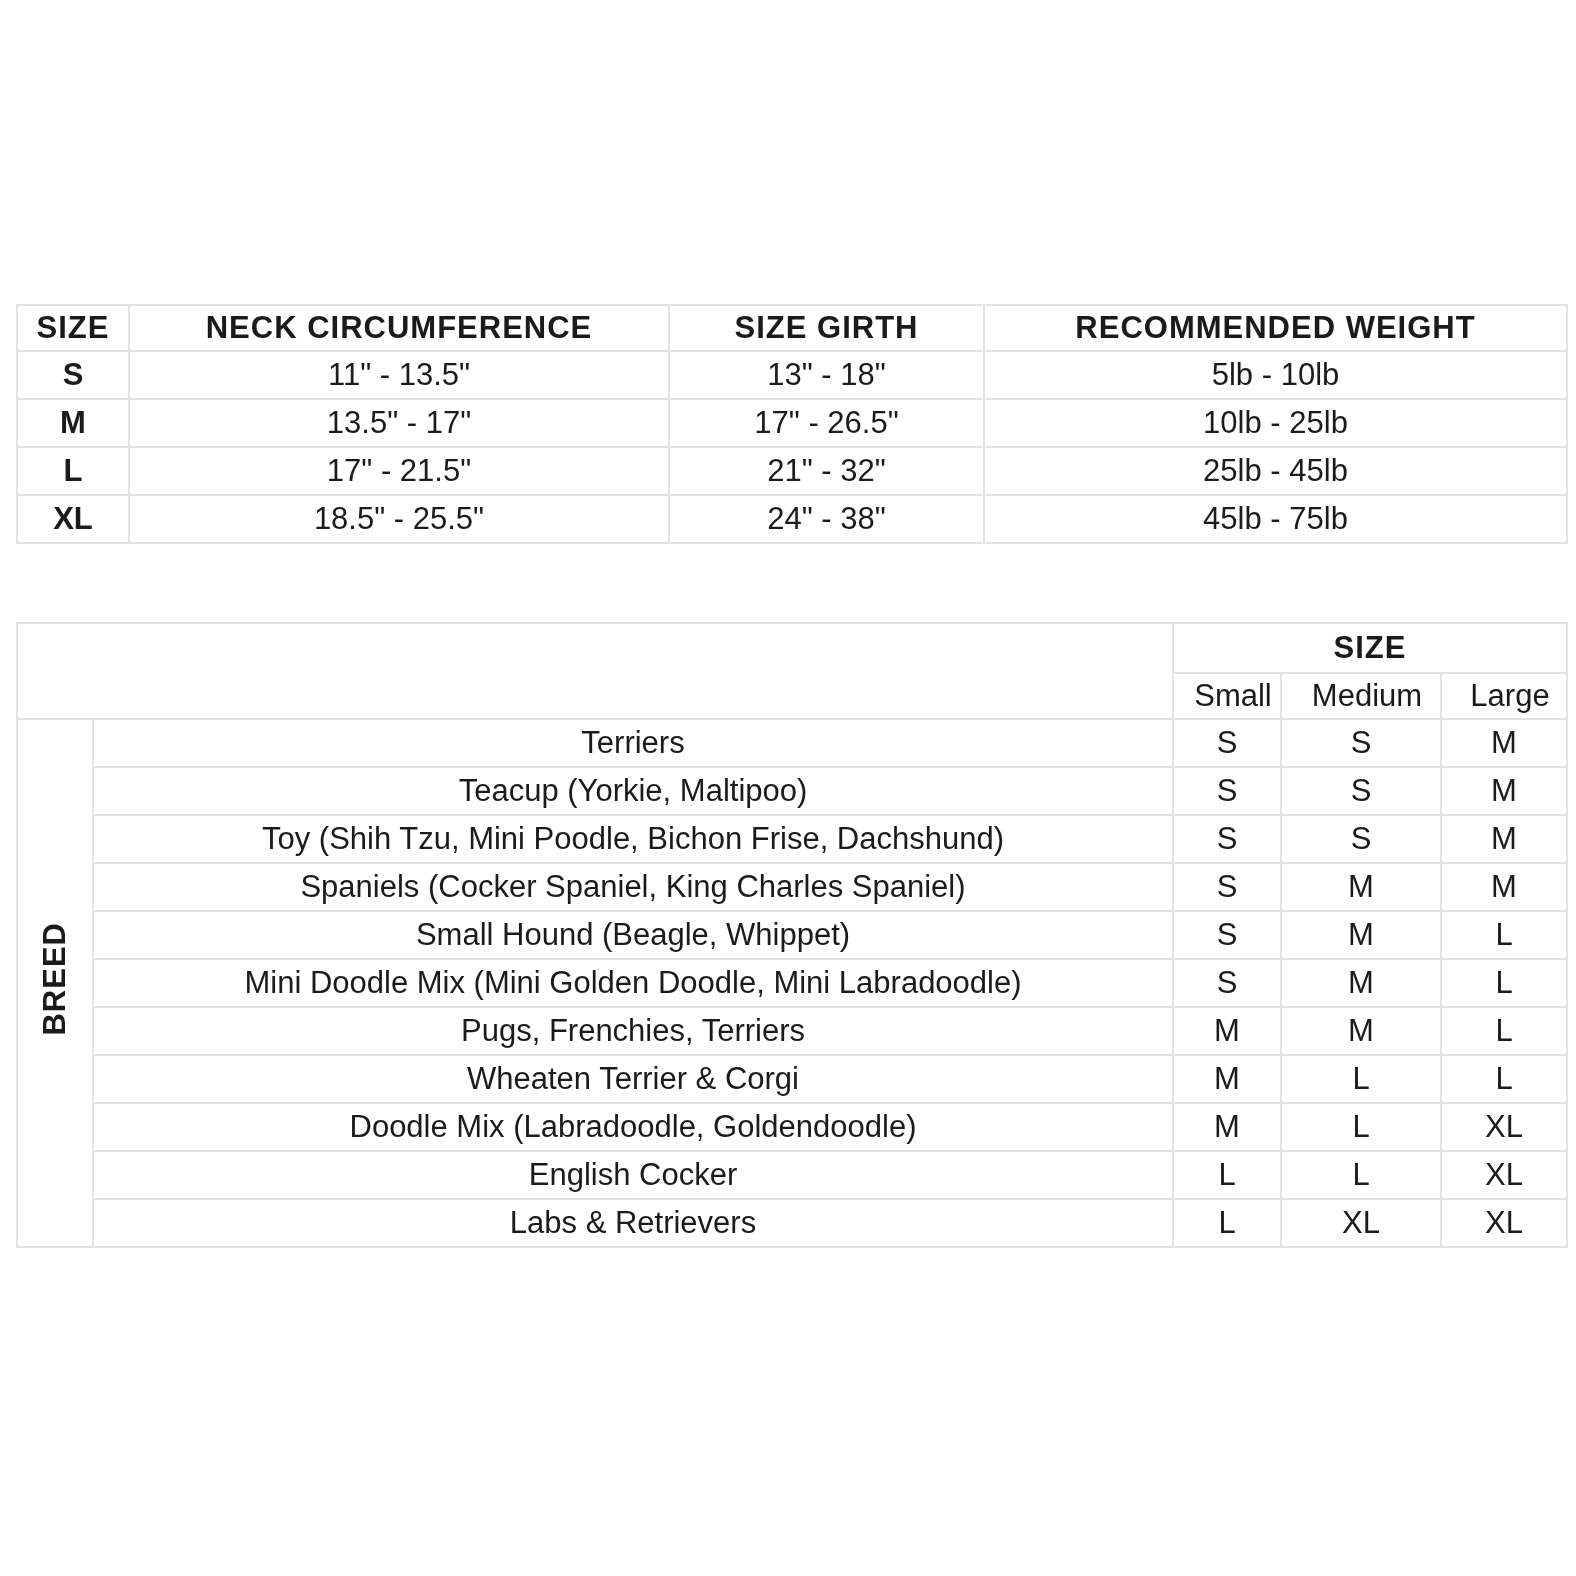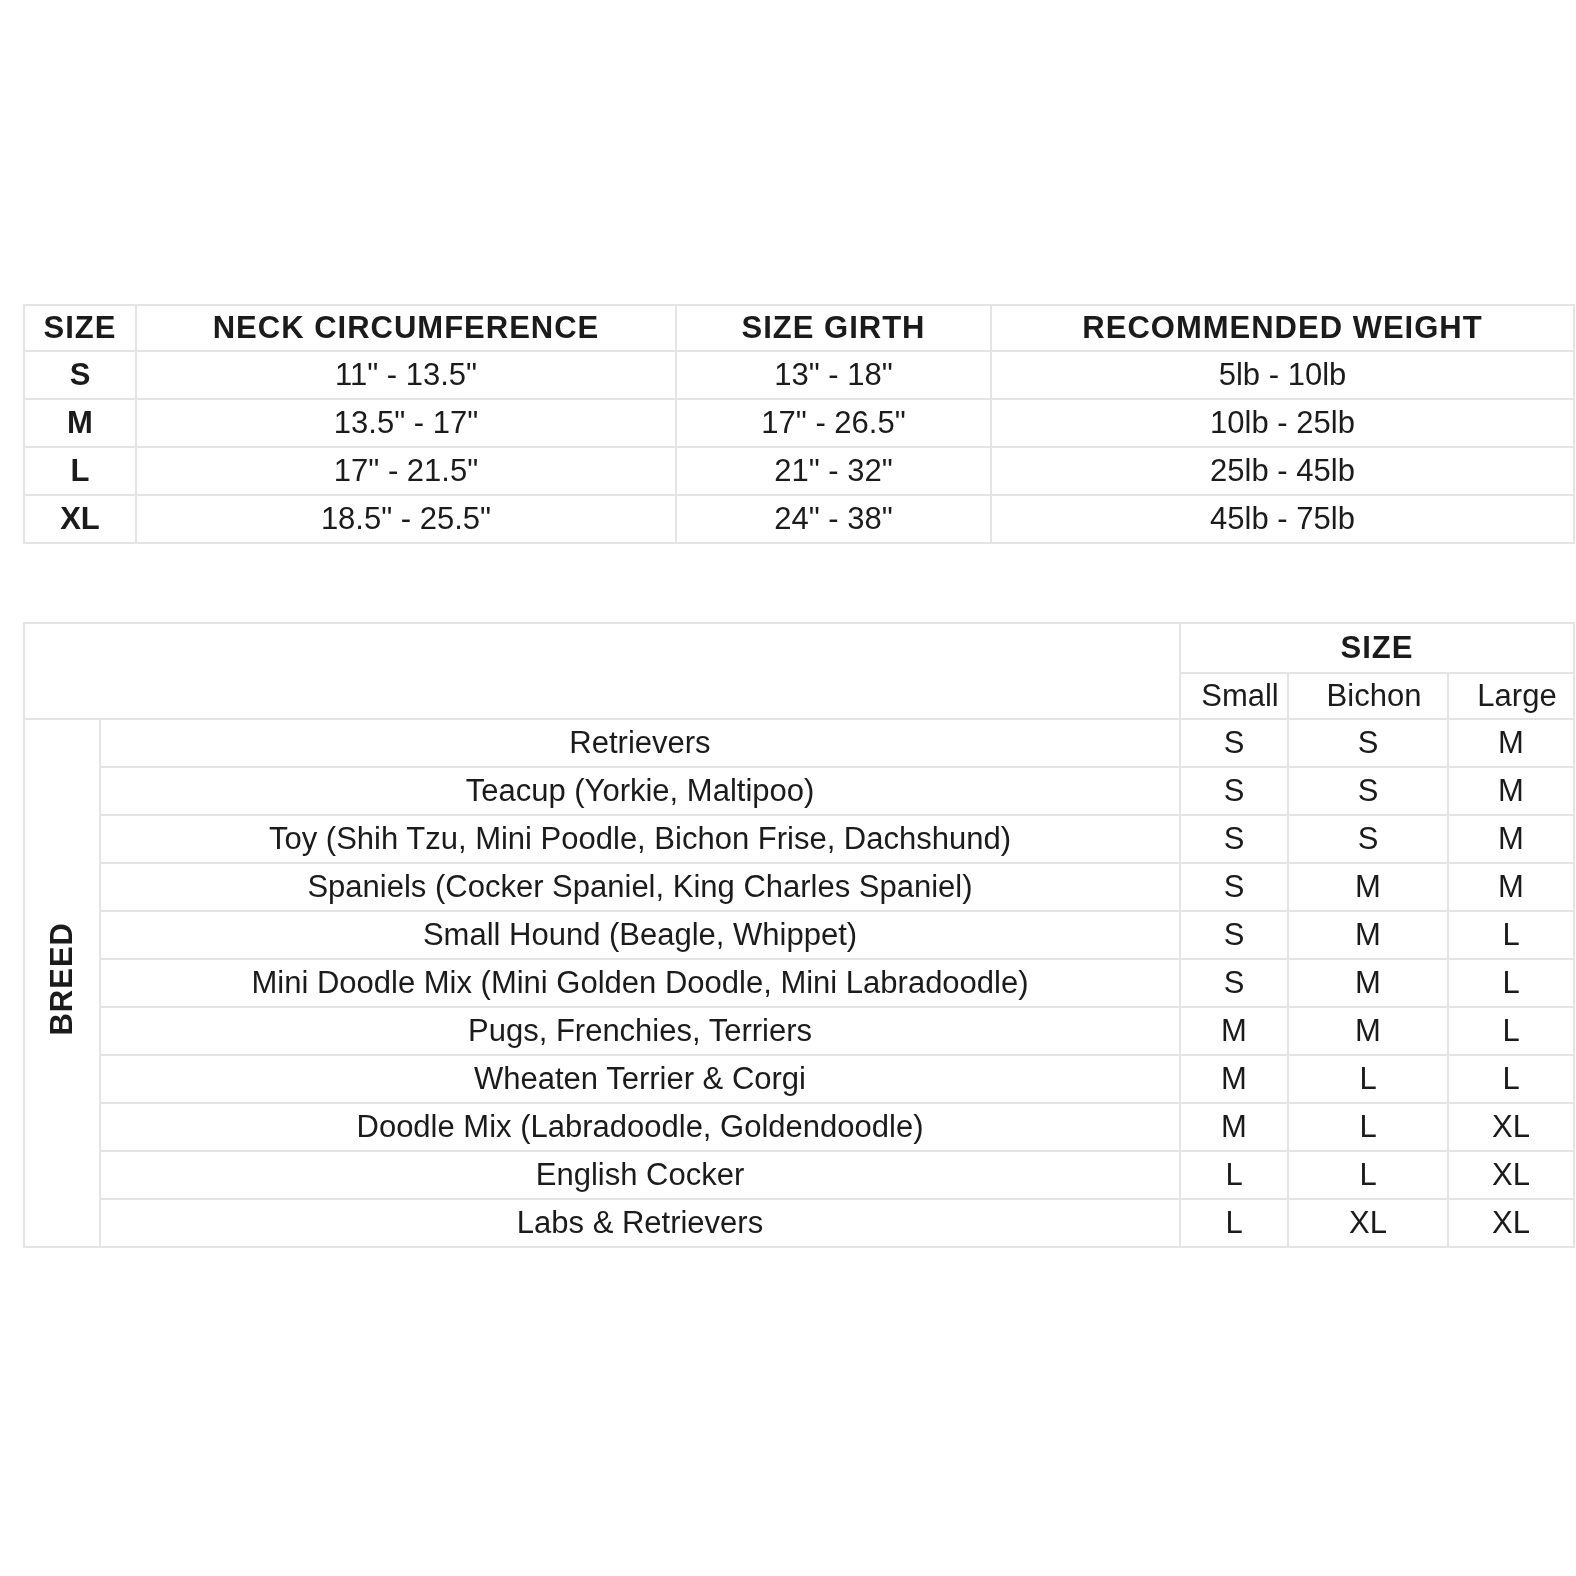--- a/index.html
+++ b/index.html
@@ -14,21 +14,20 @@
     position: relative;
     width: 1576px;
     height: 1576px;
     background: #ffffff;
     overflow: hidden;
   }
   table {
     border-collapse: collapse;
     table-layout: fixed;
     background: #ffffff;
-    margin-left: 7px;
   }
   th, td {
     border: 2px solid #e4e4e4;
     text-align: center;
     vertical-align: middle;
     font-size: 31px;
     font-weight: normal;
     padding: 0;
     overflow: hidden;
     white-space: nowrap;
@@ -140,28 +139,28 @@
         <col style="width:160px">
         <col style="width:126px">
     </colgroup>
     <tbody>
         <tr class="group-row">
       <td colspan="2" rowspan="2"></td>
       <th colspan="3" class="size-group">SIZE</th>
     </tr>
     <tr class="cols-row">
       <th class="size-col">Small</th>
-      <th class="size-col">Bichon</th>
+      <th class="size-col">Medium</th>
       <th class="size-col">Large</th>
     </tr>
     <tr class="breed-row">
       <th class="breed-axis" rowspan="11">
         <span class="vertical-label">BREED</span>
       </th>
-      <td>Retrievers</td>
+      <td>Terriers</td>
       <td>S</td>
       <td>S</td>
       <td>M</td>
     </tr>
     <tr class="breed-row">
       <td>Teacup (Yorkie, Maltipoo)</td>
       <td>S</td>
       <td>S</td>
       <td>M</td>
     </tr>

